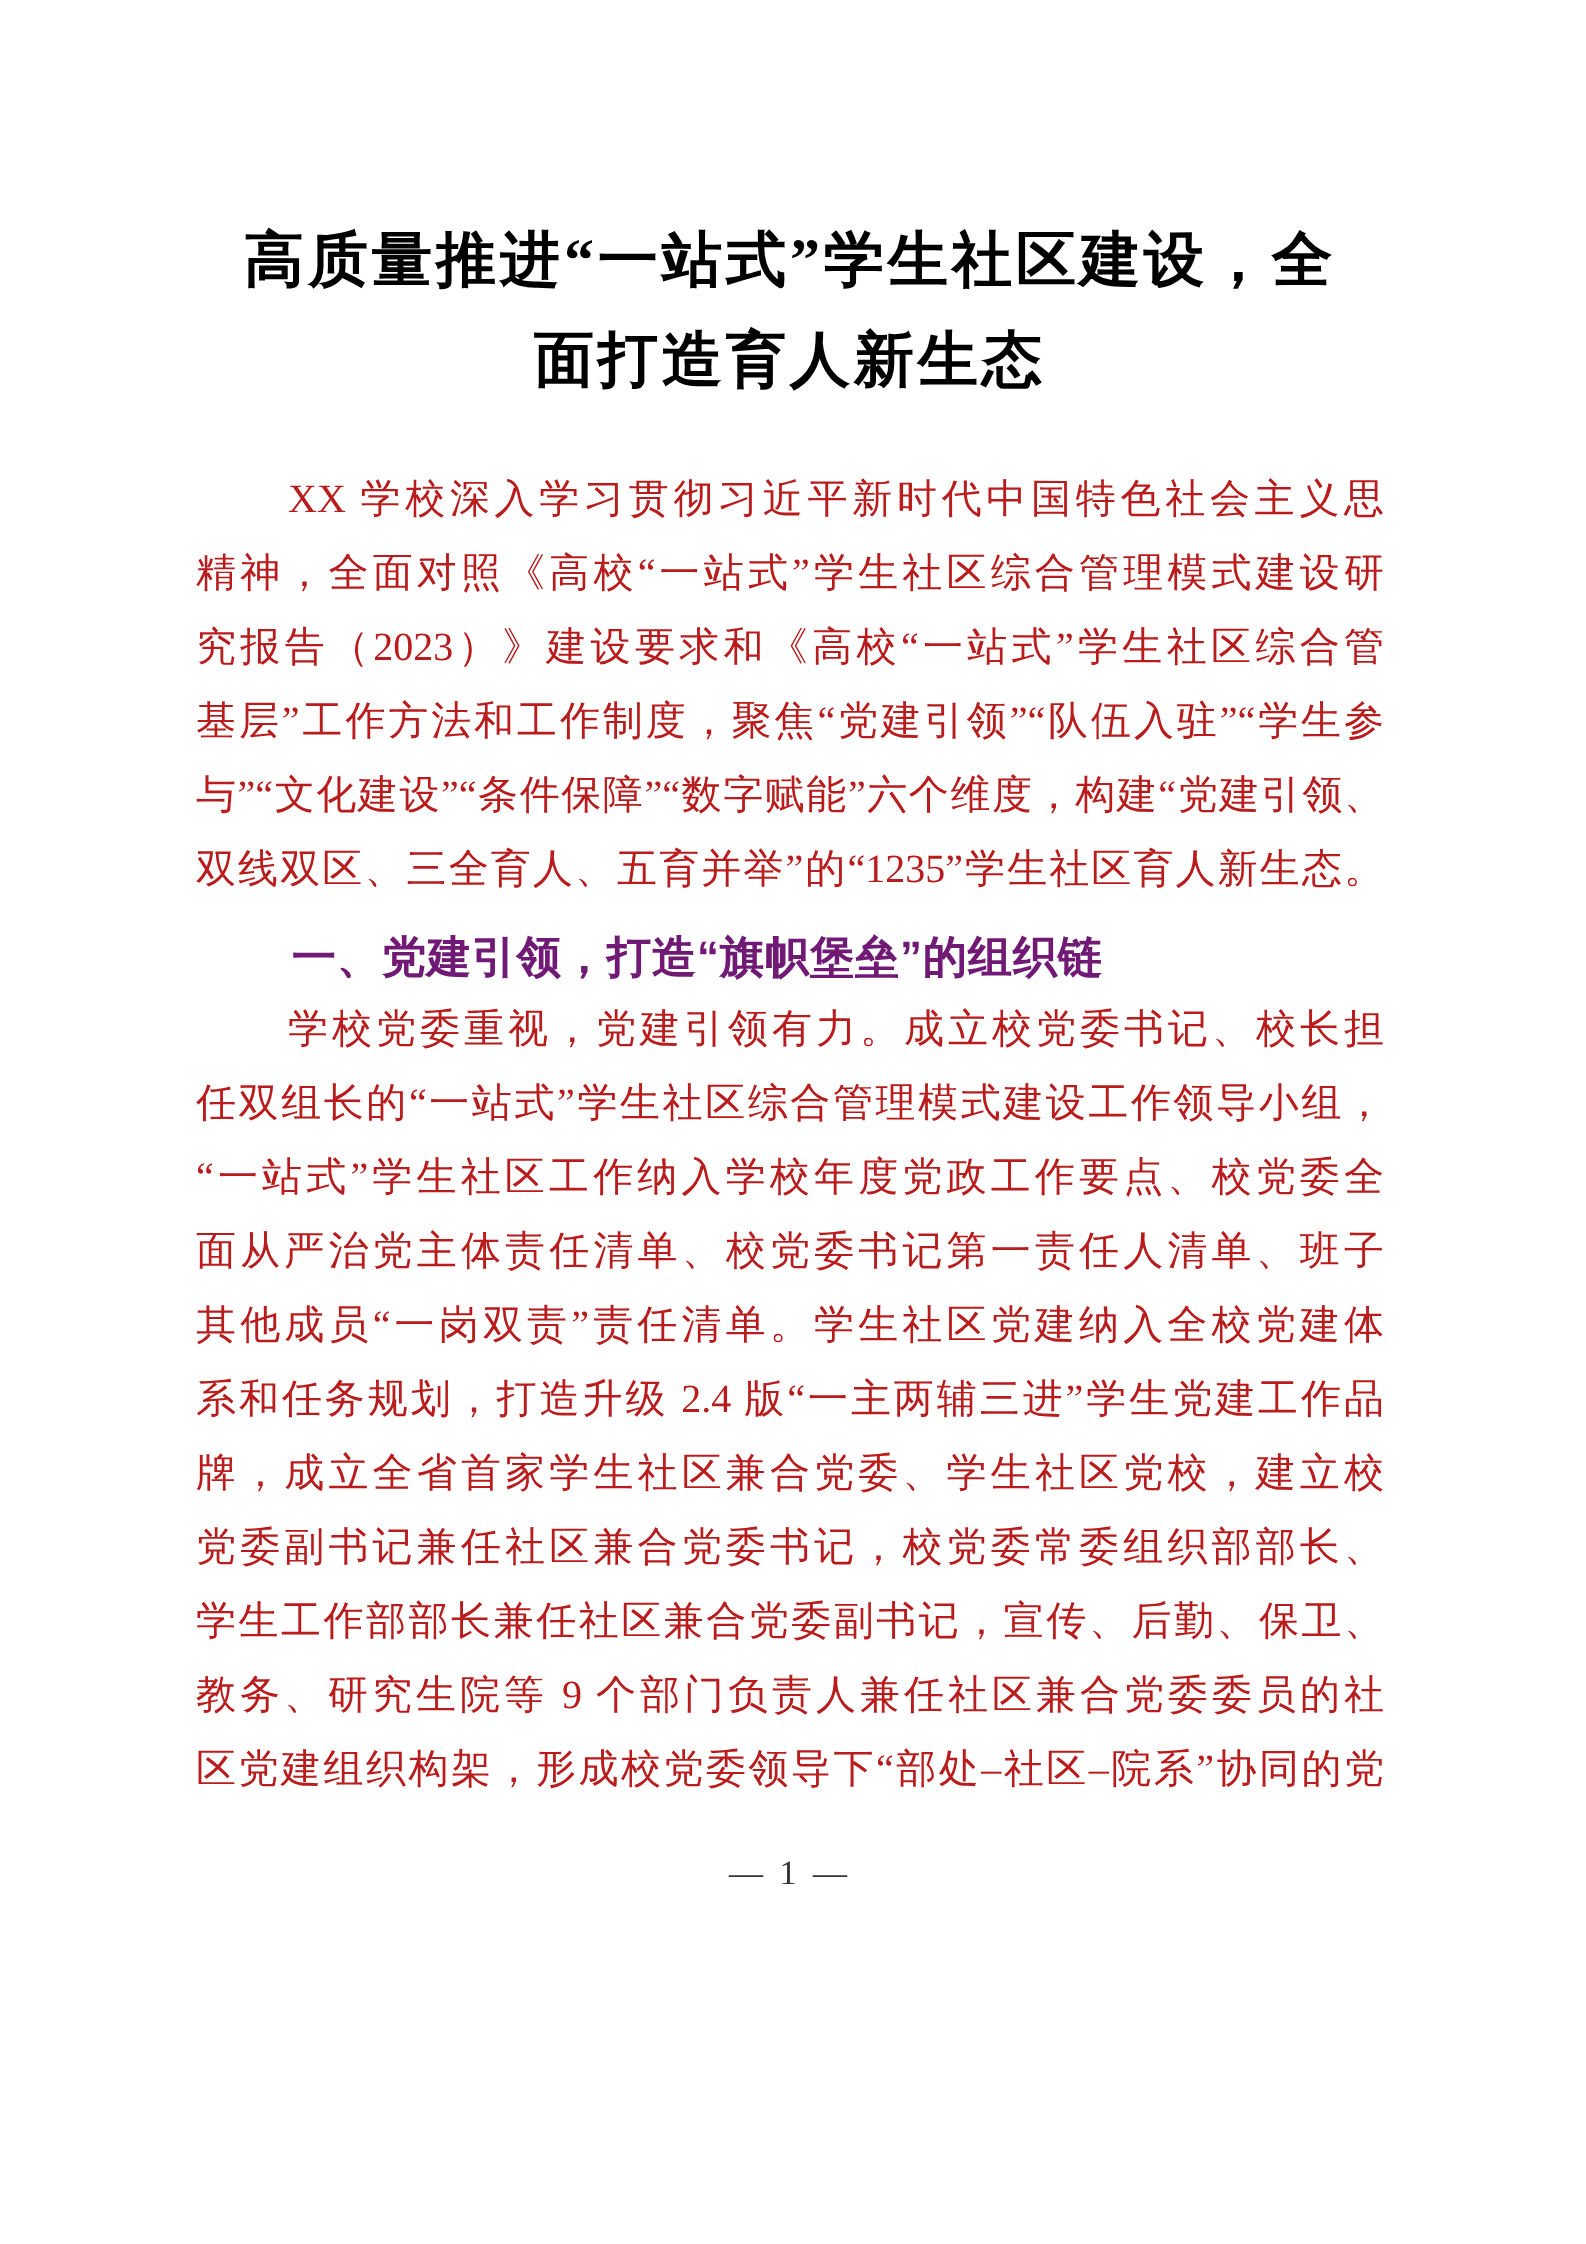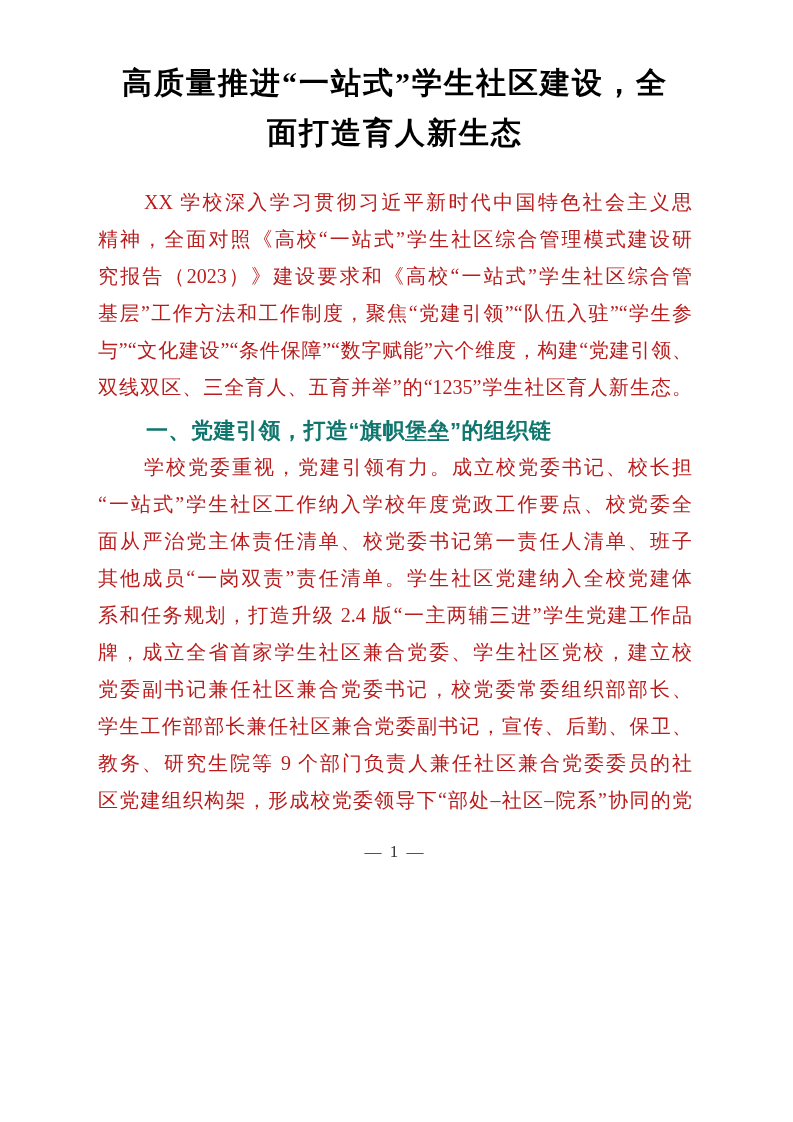--- a/index.html
+++ b/index.html
@@ -6,21 +6,21 @@
     margin: 0;
     padding: 0;
     background: #ffffff;
   }
   .page {
     position: relative;
     width: 793px;
     height: 1122px;
     box-sizing: border-box;
     background: #ffffff;
-    padding: 58px 101px 0 98px;
+    padding: 106px 101px 0 98px;
     overflow: hidden;
     color: #000000;
   }
   .title {
     margin: 0 0 26px 0;
     font-family: "Liberation Serif", "DejaVu Serif", serif;
     font-size: 30px;
     line-height: 50px;
     font-weight: 700;
     text-align: center;
@@ -39,21 +39,21 @@
   .indent {
     padding-left: 46px;
   }
   .heading {
     margin-top: 6px;
     font-family: "Liberation Sans", "DejaVu Sans", sans-serif;
     font-size: 22px;
     line-height: 37px;
     font-weight: 700;
     text-indent: 48px;
-    color: #0f766e;
+    color: #701a75;
     letter-spacing: 0.5px;
   }
   .footer {
     margin-top: 22px;
     font-family: "Liberation Serif", "DejaVu Serif", serif;
     font-size: 17px;
     line-height: 22px;
     text-align: center;
     color: #333333;
     letter-spacing: 2px;
@@ -75,20 +75,21 @@
     <div class="bodyline">究报告（2023）》建设要求和《高校“一站式”学生社区综合管</div>
     <div class="bodyline">基层”工作方法和工作制度，聚焦“党建引领”“队伍入驻”“学生参</div>
     <div class="bodyline">与”“文化建设”“条件保障”“数字赋能”六个维度，构建“党建引领、</div>
     <div class="bodyline">双线双区、三全育人、五育并举”的“1235”学生社区育人新生态。</div>
   </div>
 
   <div class="heading">一、党建引领，打造“旗帜堡垒”的组织链</div>
 
   <div class="para">
     <div class="bodyline indent">学校党委重视，党建引领有力。成立校党委书记、校长担</div>
+    <div class="bodyline">任双组长的“一站式”学生社区综合管理模式建设工作领导小组，</div>
     <div class="bodyline">“一站式”学生社区工作纳入学校年度党政工作要点、校党委全</div>
     <div class="bodyline">面从严治党主体责任清单、校党委书记第一责任人清单、班子</div>
     <div class="bodyline">其他成员“一岗双责”责任清单。学生社区党建纳入全校党建体</div>
     <div class="bodyline">系和任务规划，打造升级 2.4 版“一主两辅三进”学生党建工作品</div>
     <div class="bodyline">牌，成立全省首家学生社区兼合党委、学生社区党校，建立校</div>
     <div class="bodyline">党委副书记兼任社区兼合党委书记，校党委常委组织部部长、</div>
     <div class="bodyline">学生工作部部长兼任社区兼合党委副书记，宣传、后勤、保卫、</div>
     <div class="bodyline">教务、研究生院等 9 个部门负责人兼任社区兼合党委委员的社</div>
     <div class="bodyline">区党建组织构架，形成校党委领导下“部处–社区–院系”协同的党</div>
   </div>

